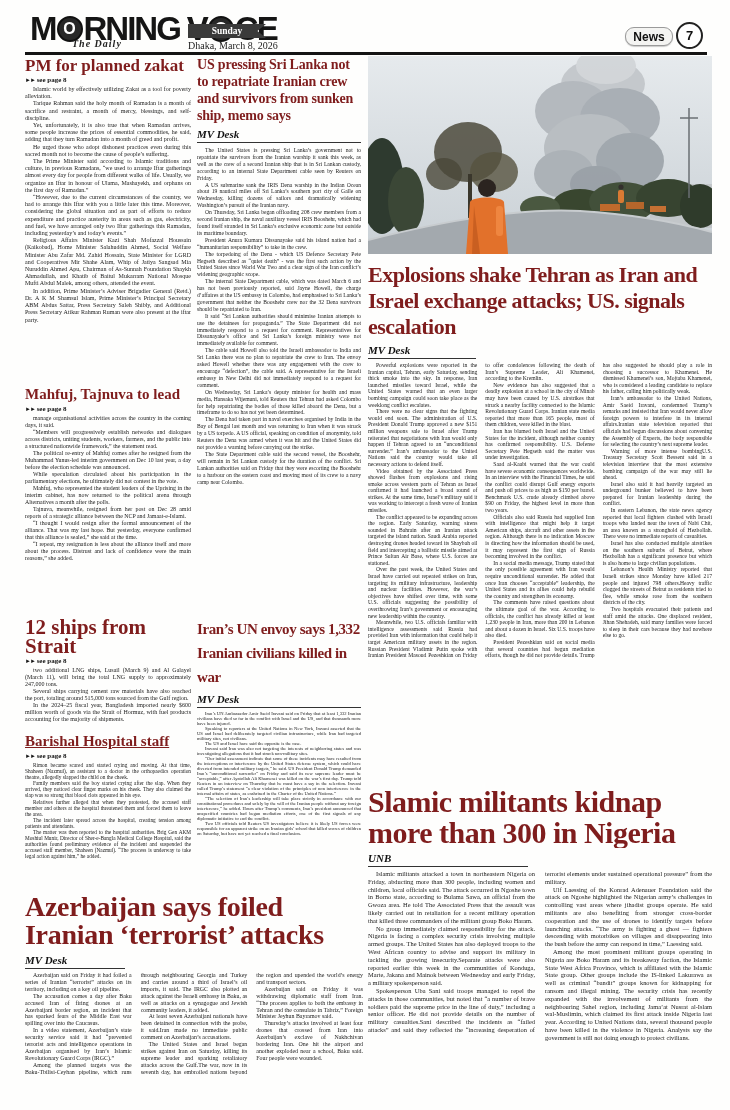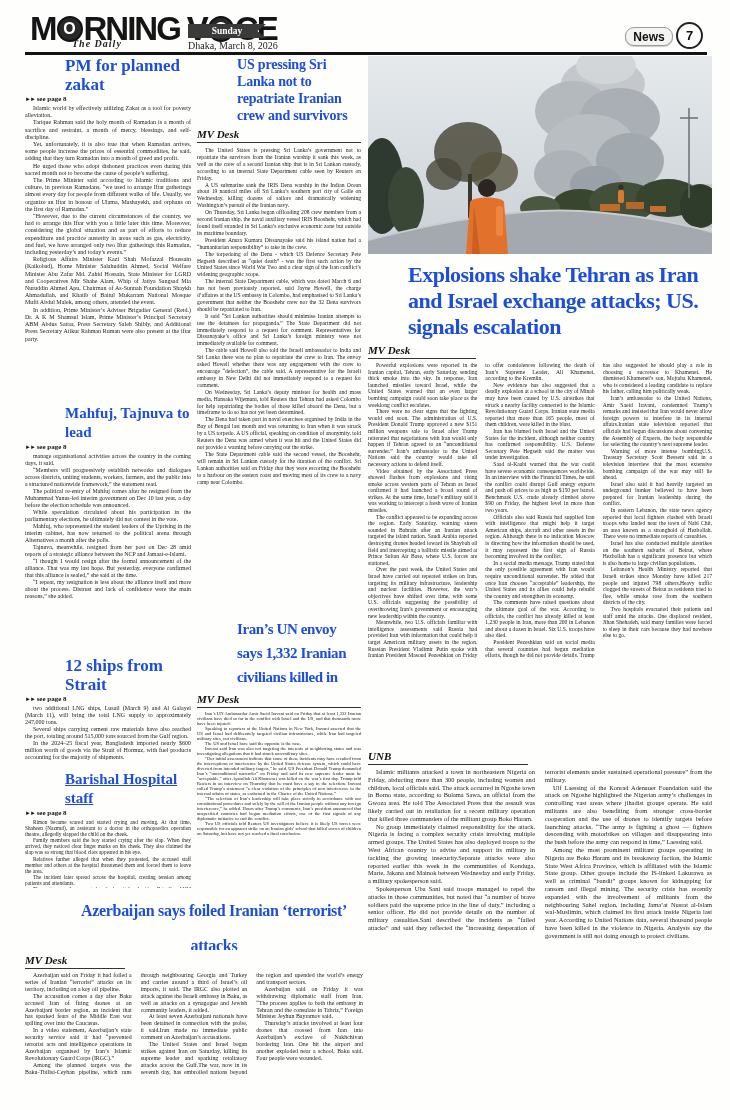--- a/index.html
+++ b/index.html
@@ -8,50 +8,50 @@
   .logo{position:absolute;left:30px;top:12px;display:flex;align-items:center;font-family:"Liberation Sans",sans-serif;font-weight:bold;}
   .logo .lt{font-size:33px;letter-spacing:-2px;color:#151515;line-height:33px;}
   .logo .disc{width:26px;height:26px;border-radius:50%;background:#282828;color:#fff;display:flex;align-items:center;justify-content:center;font-size:16px;margin:0 1px;border:2px solid #111;box-sizing:border-box;}
   .logo-small{position:absolute;left:72px;top:4px;font-family:"Liberation Serif",serif;font-weight:bold;font-style:italic;font-size:10px;color:#222;letter-spacing:1px;margin-top:34px;}
   .ribbon{position:absolute;left:188px;top:24px;width:78px;height:14px;background:#3a3a3a;clip-path:polygon(0 0,100% 0,89% 50%,100% 100%,0 100%);display:flex;align-items:center;justify-content:center;color:#fff;font-weight:bold;font-size:9.5px;}
   .dateline{position:absolute;left:188px;top:40px;font-size:10px;color:#1c1c1c;font-family:Liberation Serif, serif;}
   .news-pill{position:absolute;left:625px;top:27px;width:46px;height:17px;border:1.5px solid #9a9a9a;border-radius:9px;background:#f4f4f2;box-shadow:0 1px 1px rgba(0,0,0,.2);display:flex;align-items:center;justify-content:center;font-family:"Liberation Sans",sans-serif;font-weight:bold;font-size:12px;color:#111;}
   .page-circle{position:absolute;left:676px;top:22px;width:27px;height:27px;border:2.5px solid #222;border-radius:50%;background:#fff;box-sizing:border-box;display:flex;align-items:center;justify-content:center;font-family:"Liberation Sans",sans-serif;font-weight:bold;font-size:13px;color:#111;}
   .mast-rule{position:absolute;left:25px;top:52px;width:682px;height:2.5px;background:#141414;}
   
-  .headline{font-weight:bold;color:#1d4ed8;margin-left:40px;}
+  .headline{font-weight:bold;color:#7f1d1d;}
   .jump{font-weight:bold;font-size:7px;margin:1px 0 2px 0;}
   .jump .arrows{font-size:6px;letter-spacing:-1px;}
   .byline{font-weight:bold;font-size:11px;padding:2px 0;border-bottom:0.8px solid #333;margin:2px 0 0 0;font-style:italic;}
   .body{text-align:justify;overflow:hidden;color:#1b1b1b;}
   .body p{margin:0;text-indent:8px;}
   
   .col-a{position:absolute;left:25px;top:56px;width:166px;height:832px;overflow:hidden;}
   .col-b{position:absolute;left:197px;top:56px;width:164px;height:856px;overflow:hidden;}
   .right{position:absolute;left:368px;top:56px;width:344px;}
   .azer{position:absolute;left:25px;top:893px;width:338px;}
   
   .h-pm{font-size:17px;line-height:19px;}
   .h-mahfuj{font-size:15px;line-height:19px;}
-  .h-ships{font-size:17px;line-height:19px;}
+  .h-ships{font-size:21px;line-height:19px;}
   .h-barishal{font-size:15px;line-height:19px;text-decoration:underline;}
   .b-pm{height:292px;font-size:6px;line-height:7.2px;margin-bottom:7px;}
   .b-mahfuj{height:196px;font-size:5.9px;line-height:7px;margin-bottom:7px;}
   .b-ships{height:58px;font-size:6px;line-height:7px;margin-bottom:7px;}
   .b-barishal{height:126px;font-size:5.3px;line-height:6.1px;}
   .h-us{font-size:14px;line-height:17px;letter-spacing:-0.2px;height:68px;overflow:hidden;}
   .b-us{height:408px;font-size:5.6px;line-height:6.9px;margin-top:4px;}
   .h-iranenvoy{font-size:15px;line-height:24px;letter-spacing:-0.4px;margin-top:62px;height:72px;overflow:hidden;}
   .b-iranenvoy{height:186px;font-size:4.6px;line-height:5px;margin-top:3px;}
   .photo{width:344px;height:198px;overflow:hidden;background:#ccd2d6;}
   .h-tehran{font-size:22px;line-height:26px;letter-spacing:-0.5px;margin-top:8px;height:78px;overflow:hidden;}
   .b-tehran{margin-top:3px;height:384px;column-count:3;column-gap:8px;font-size:5.6px;line-height:6.6px;}
   .h-nigeria{font-size:30px;line-height:31px;letter-spacing:-0.5px;margin-top:40px;height:62px;overflow:hidden;}
   .b-nigeria{margin-top:3px;height:224px;column-count:2;column-gap:10px;font-size:6.4px;line-height:7.8px;}
-  .h-azer{font-size:16px;line-height:35px;letter-spacing:-0.3px;height:57px;overflow:hidden;text-align:center;}
+  .h-azer{font-size:28px;line-height:28px;letter-spacing:-0.3px;height:57px;overflow:hidden;}
   .b-azer{margin-top:3px;height:132px;column-count:3;column-gap:9px;font-size:5.9px;line-height:6.9px;}
   .w-col{width:108px;}
   .w-col-n{width:160px;}
   .w-col-az{width:100px;}
 </style>
 </head>
 <body>
 
 <div class="page">
 
@@ -231,20 +231,21 @@
         <p>President Pezeshkian said on social media that several countries had begun mediation efforts, though he did not provide details. Trump has also suggested he should play a role in choosing a successor to Khamenei. He dismissed Khamenei’s son, Mojtaba Khamenei, who is considered a leading candidate to replace his father, calling him politically weak.</p>
         <p>Iran’s ambassador to the United Nations, Amir Saeid Iravani, condemned Trump’s remarks and insisted that Iran would never allow foreign powers to interfere in its internal affairs.Iranian state television reported that officials had begun discussions about convening the Assembly of Experts, the body responsible for selecting the country’s next supreme leader.</p>
         <p>Warning of more intense bombingU.S. Treasury Secretary Scott Bessent said in a television interview that the most extensive bombing campaign of the war may still lie ahead.</p>
         <p>Israel also said it had heavily targeted an underground bunker believed to have been prepared for Iranian leadership during the conflict.</p>
         <p>In eastern Lebanon, the state news agency reported that local fighters clashed with Israeli troops who landed near the town of Nabi Chit, an area known as a stronghold of Hezbollah. There were no immediate reports of casualties.</p>
         <p>Israel has also conducted multiple airstrikes on the southern suburbs of Beirut, where Hezbollah has a significant presence but which is also home to large civilian populations.</p>
         <p>Lebanon’s Health Ministry reported that Israeli strikes since Monday have killed 217 people and injured 798 others.Heavy traffic clogged the streets of Beirut as residents tried to flee, while smoke rose from the southern districts of the city.</p>
         <p>Two hospitals evacuated their patients and staff amid the attacks. One displaced resident, Jihan Shehadeh, said many families were forced to sleep in their cars because they had nowhere else to go.</p>
       </div>
 
+    <div class="headline h-nigeria">Slamic militants kidnap more than 300 in Nigeria</div>
     <div class="byline w-col-n">UNB</div>
     <div class="body b-nigeria">
         <p>Islamic militants attacked a town in northeastern Nigeria on Friday, abducting more than 300 people, including women and children, local officials said. The attack occurred in Ngoshe town in Borno state, according to Bulama Sawa, an official from the Gwoza area. He told The Associated Press that the assault was likely carried out in retaliation for a recent military operation that killed three commanders of the militant group Boko Haram.</p>
         <p>No group immediately claimed responsibility for the attack. Nigeria is facing a complex security crisis involving multiple armed groups. The United States has also deployed troops to the West African country to advise and support its military in tackling the growing insecurity.Separate attacks were also reported earlier this week in the communities of Konduga, Marte, Jakana and Mainok between Wednesday and early Friday, a military spokesperson said.</p>
         <p>Spokesperson Uba Sani said troops managed to repel the attacks in those communities, but noted that “a number of brave soldiers paid the supreme price in the line of duty,” including a senior officer. He did not provide details on the number of military casualties.Sani described the incidents as “failed attacks” and said they reflected the “increasing desperation of terrorist elements under sustained operational pressure” from the military.</p>
         <p>Ulf Laessing of the Konrad Adenauer Foundation said the attack on Ngoshe highlighted the Nigerian army’s challenges in controlling vast areas where jihadist groups operate. He said militants are also benefiting from stronger cross-border cooperation and the use of drones to identify targets before launching attacks. “The army is fighting a ghost — fighters descending with motorbikes on villages and disappearing into the bush before the army can respond in time,” Laessing said.</p>
         <p>Among the most prominent militant groups operating in Nigeria are Boko Haram and its breakaway faction, the Islamic State West Africa Province, which is affiliated with the Islamic State group. Other groups include the IS-linked Lakurawa as well as criminal “bandit” groups known for kidnapping for ransom and illegal mining. The security crisis has recently expanded with the involvement of militants from the neighbouring Sahel region, including Jama’at Nusrat al-Islam wal-Muslimin, which claimed its first attack inside Nigeria last year. According to United Nations data, several thousand people have been killed in the violence in Nigeria. Analysts say the government is still not doing enough to protect civilians.</p>
       </div>
   </div>
 

